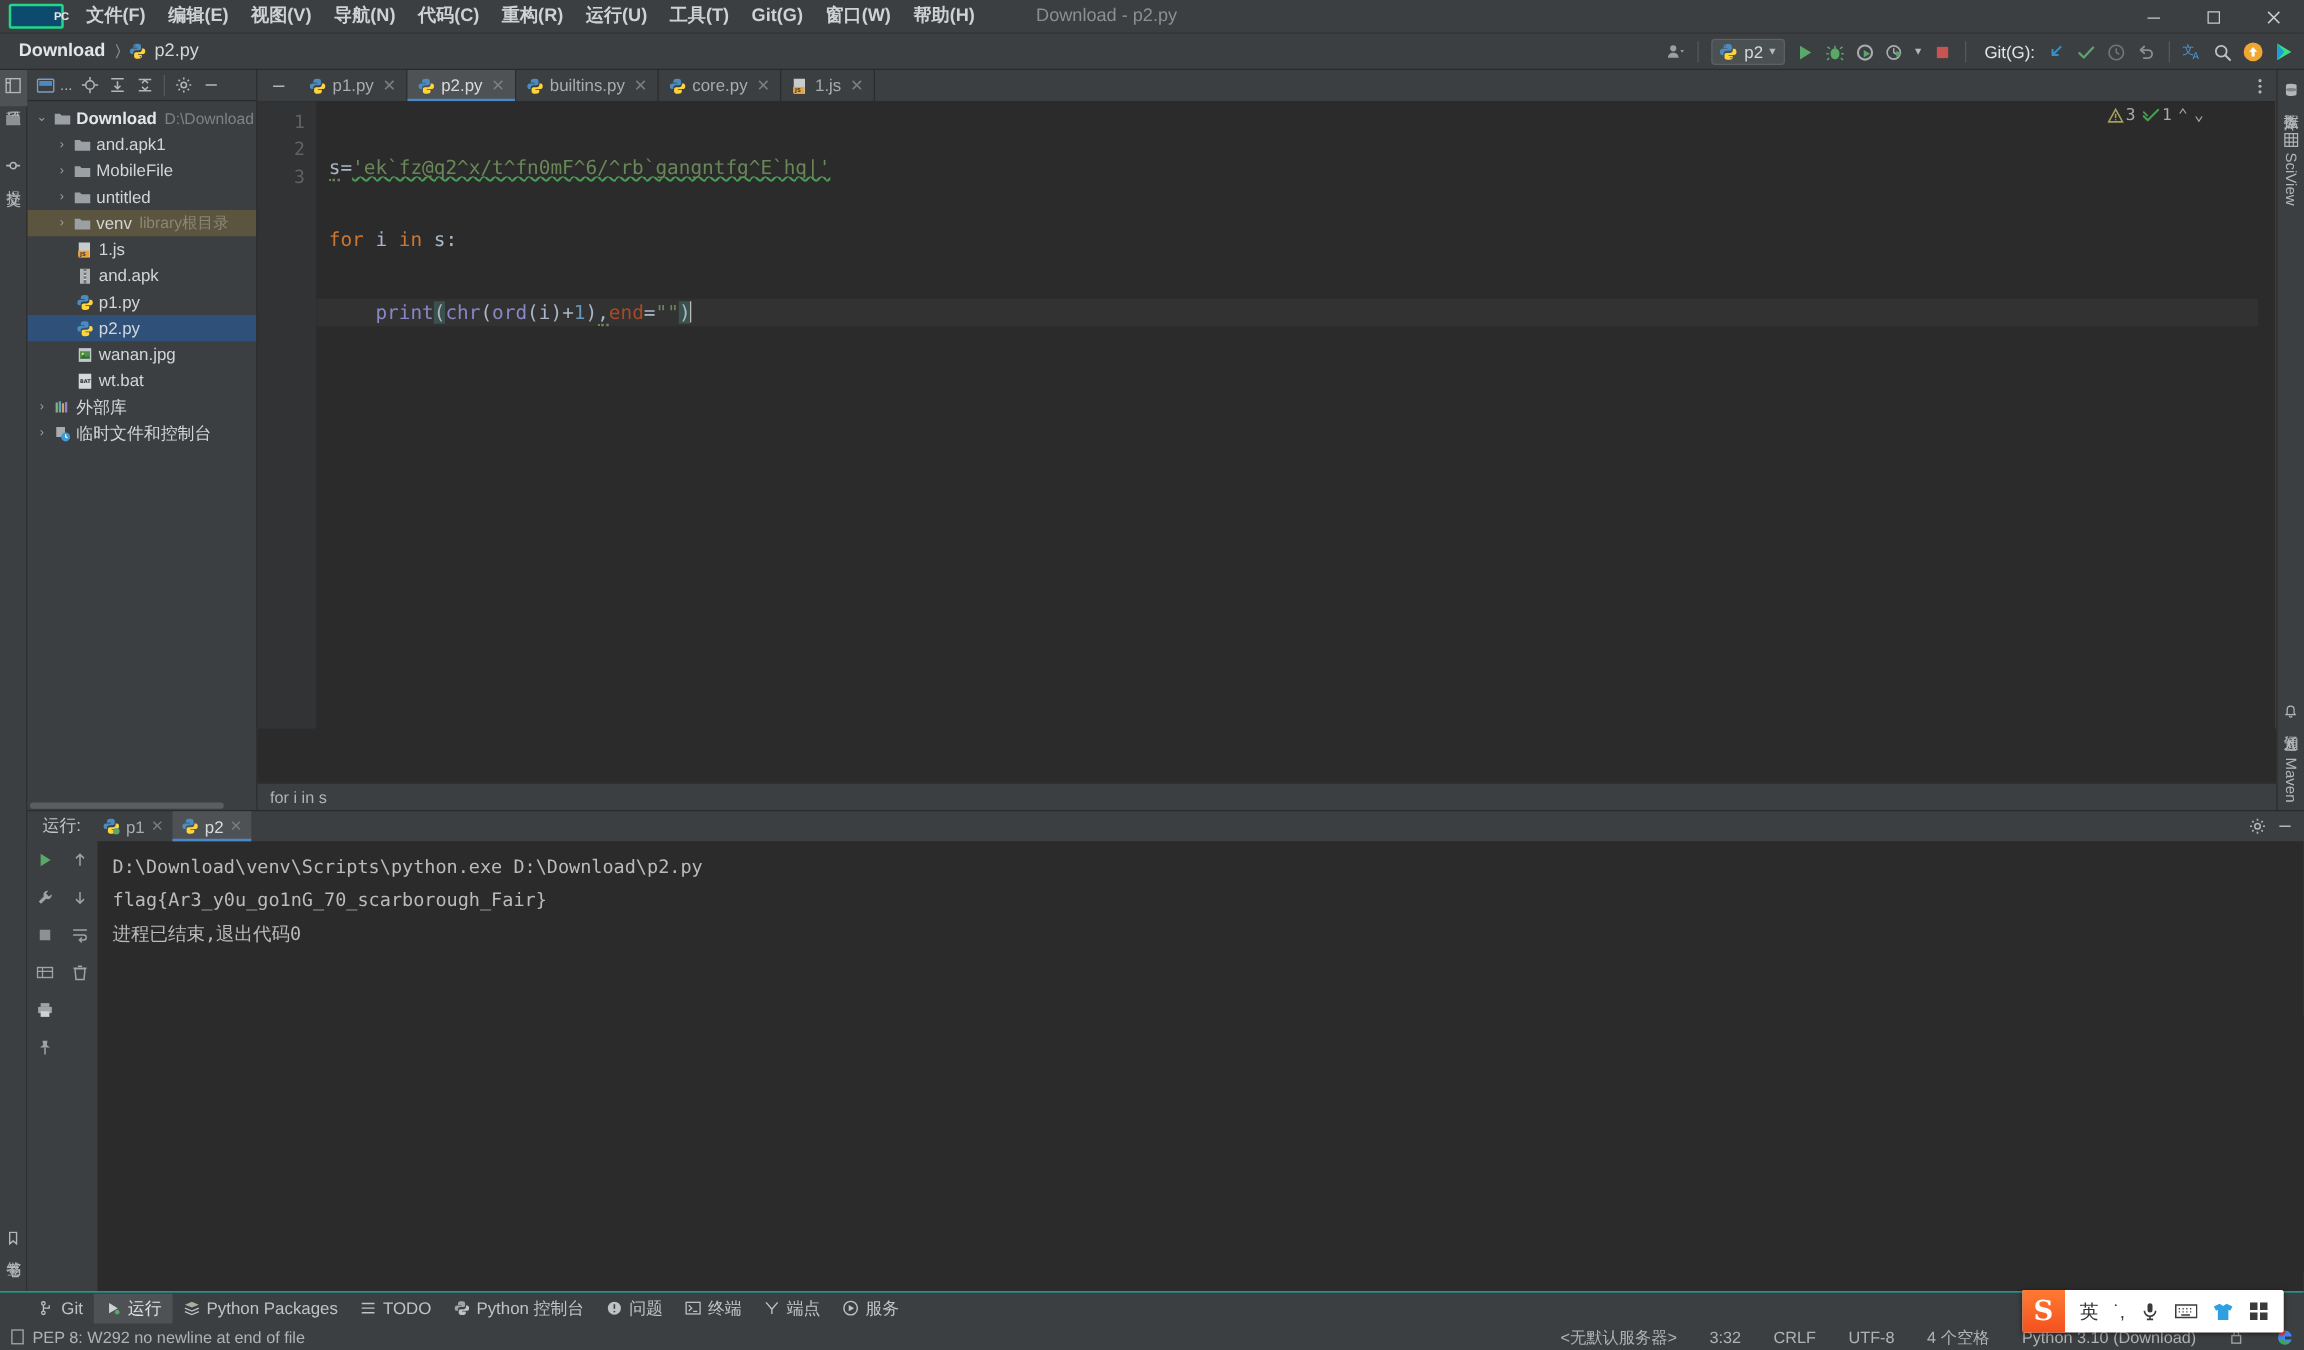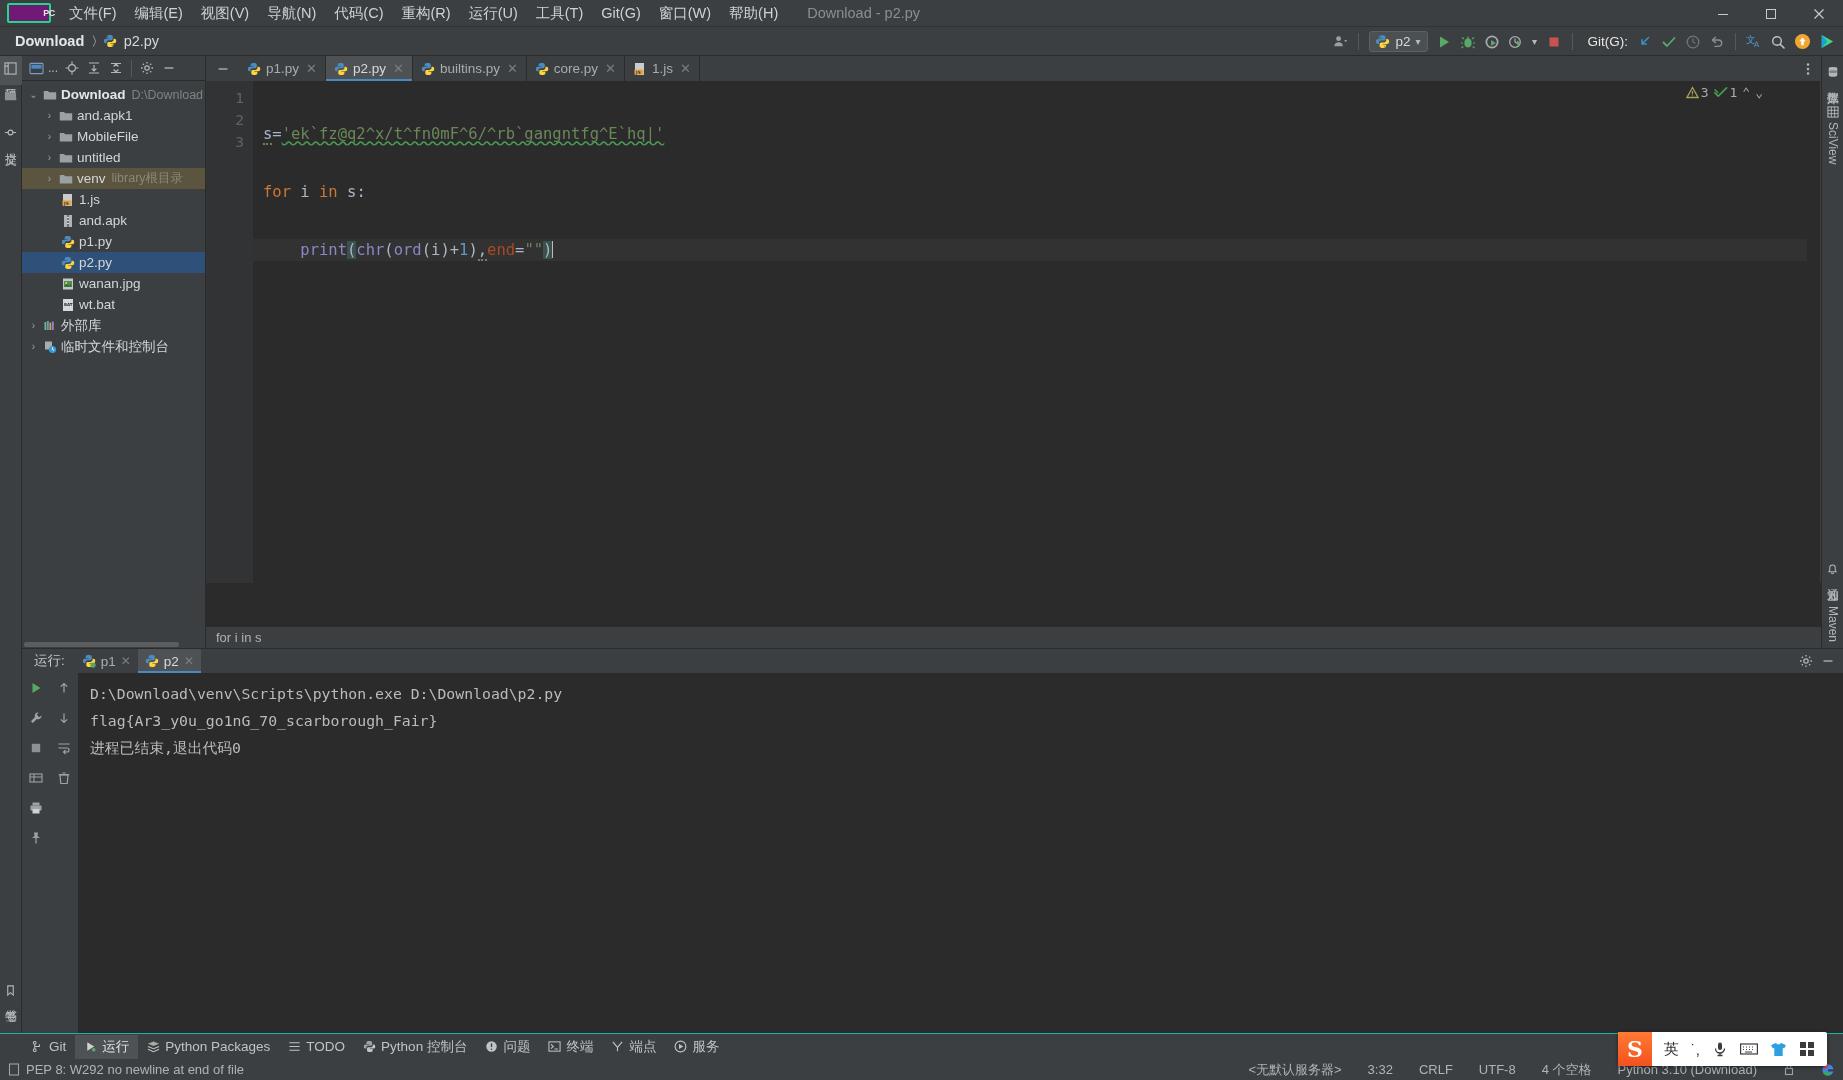--- a/index.html
+++ b/index.html
@@ -13,30 +13,30 @@
   }
   .app { width: 1843px; height: 1080px; display: flex; flex-direction: column; background:#3c3f41; }
 
   
   .titlebar {
     height: 27px; background: #3c3f41; display: flex; align-items: center;
     flex: 0 0 27px; position: relative; border-bottom: 1px solid #323232;
   }
   .pc-logo {
     width: 20px; height: 20px; margin-left: 7px; margin-right: 9px;
-    border: 2px solid #21d789; background:#701a75; border-radius: 2px;
+    border: 2px solid #21d789; background:#0c4a6e; border-radius: 2px;
     display:flex; align-items:center; justify-content:center;
     font-size: 9px; color:#e6e6e6; font-weight: bold; letter-spacing:-0.5px;padding-left:40px;
   }
   .menu-item {
     padding: 4px 9px; font-size: 14.5px; color: #cfd2d4; white-space: nowrap;
-    cursor: default; line-height: 18px;
+    cursor: default; line-height: 18px; font-weight: bold;
   }
   .win-title {
-    margin-left: 20px; font-size: 14.5px; color: #8b8f93; white-space: nowrap;
+    margin-left: 40px; font-size: 14.5px; color: #8b8f93; white-space: nowrap;
   }
   .win-controls { position:absolute; right:0; top:0; height:27px; display:flex; }
   .win-btn { width: 48px; height: 27px; display:flex; align-items:center; justify-content:center; color:#c8cbcd; }
 
   
   .navbar {
     height: 29px; flex: 0 0 29px; background: #3c3f41; display:flex; align-items:center;
     border-bottom: 1px solid #2b2b2b; position: relative;
   }
   .crumb { font-size: 14.5px; color: #d4d7d9; padding: 2px 5px; }

